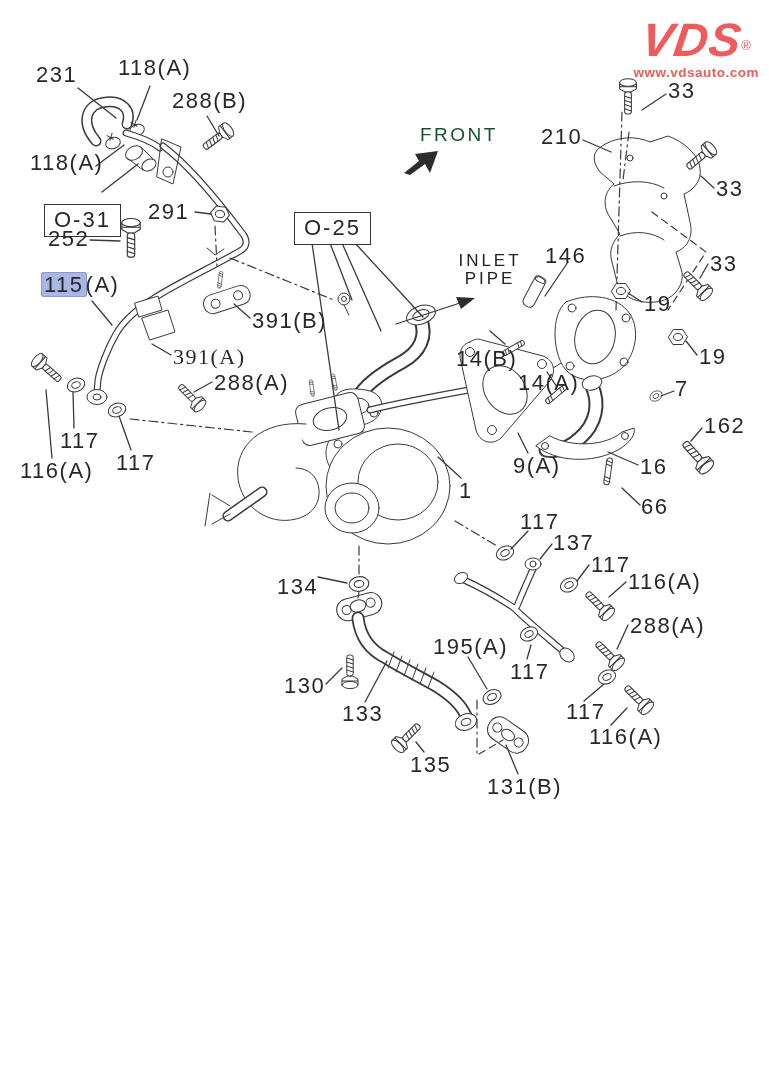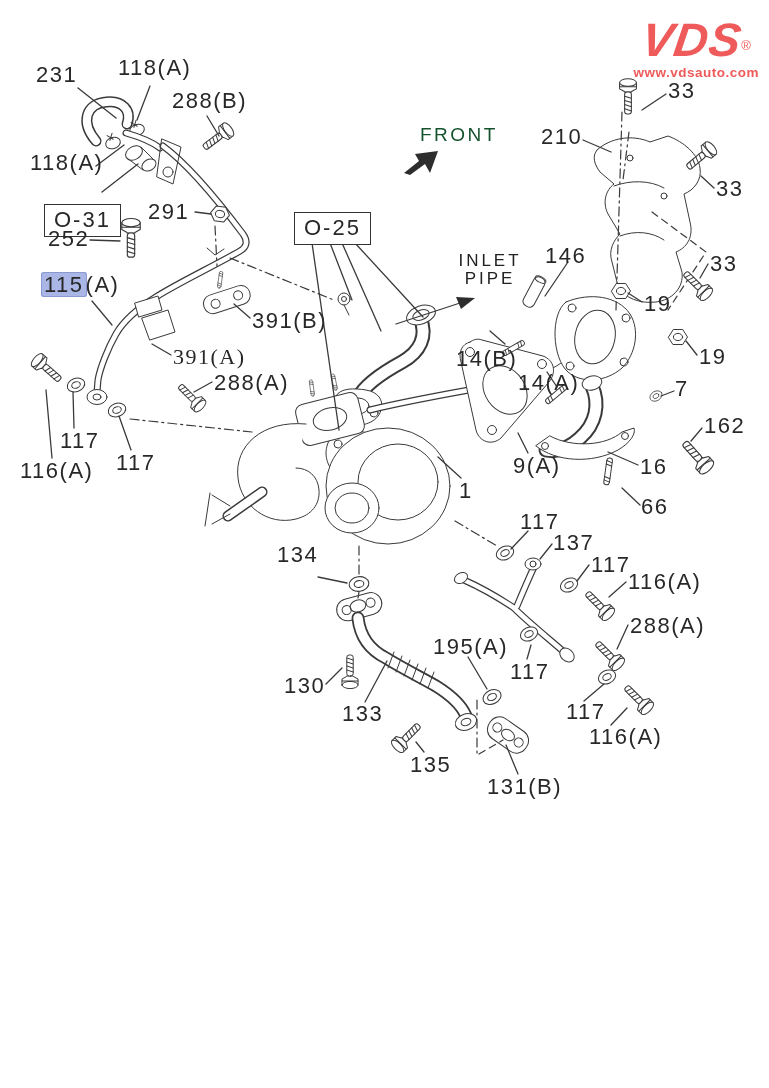--- a/index.html
+++ b/index.html
@@ -317,19 +317,19 @@
       <span class="plabel" style="left: 459px; top: 480px;">1</span>
       <span class="plabel" style="left: 520px; top: 511px;">117</span>
       <span class="plabel" style="left: 553px; top: 532px;">137</span>
       <span class="plabel" style="left: 591px; top: 554px;">117</span>
       <span class="plabel" style="left: 628px; top: 571px;">116(A)</span>
       <span class="plabel" style="left: 630px; top: 615px;">288(A)</span>
       <span class="plabel" style="left: 433px; top: 636px;">195(A)</span>
       <span class="plabel" style="left: 510px; top: 661px;">117</span>
       <span class="plabel" style="left: 566px; top: 701px;">117</span>
       <span class="plabel" style="left: 589px; top: 726px;">116(A)</span>
-      <span class="plabel" style="left: 277px; top: 544px;">134</span>
+      <span class="plabel" style="left: 277px; top: 576px;">134</span>
       <span class="plabel" style="left: 284px; top: 675px;">130</span>
       <span class="plabel" style="left: 342px; top: 703px;">133</span>
       <span class="plabel" style="left: 410px; top: 754px;">135</span>
       <span class="plabel" style="left: 487px; top: 776px;">131(B)</span>
     </div>
 </div>
 
 </body></html>

